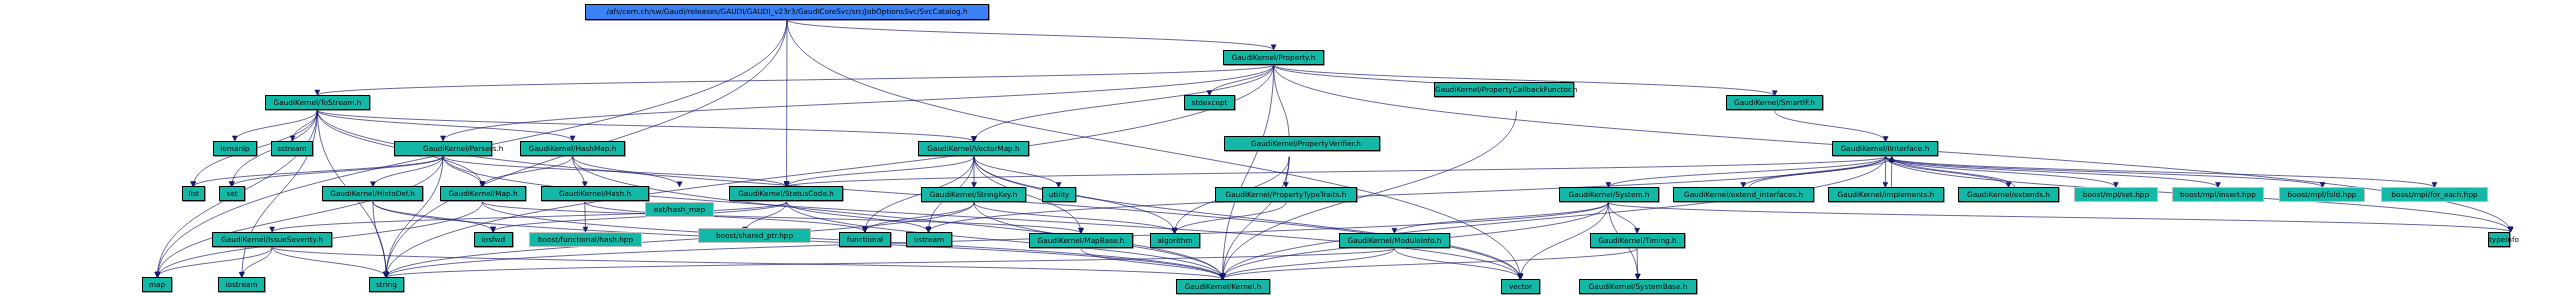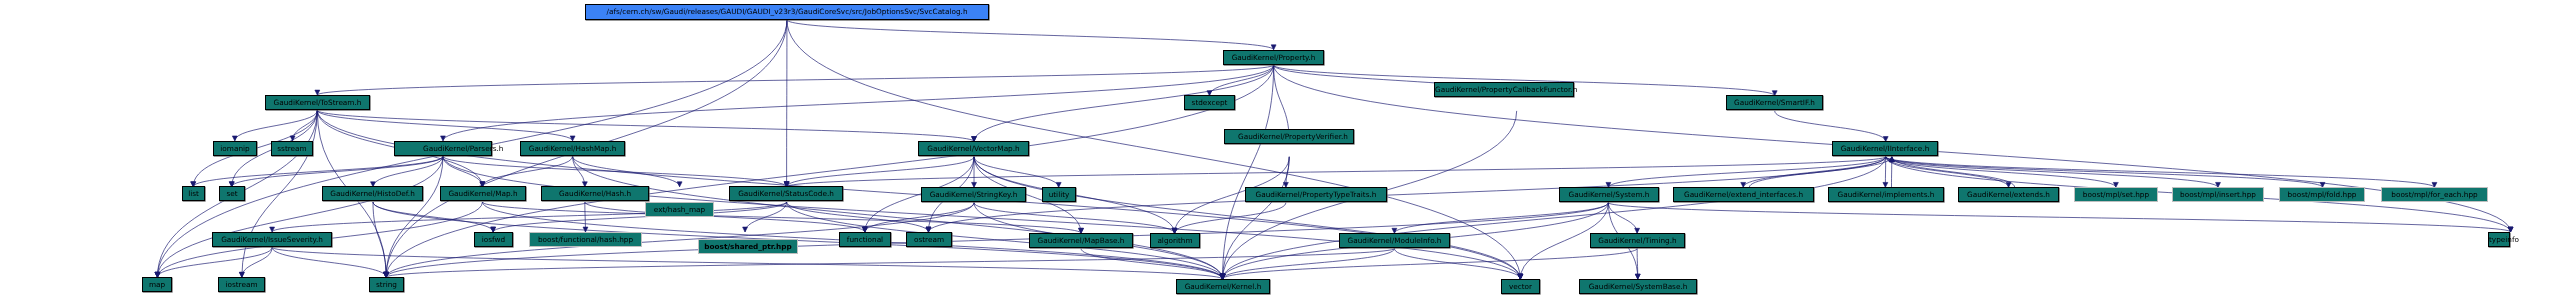--- a/index.html
+++ b/index.html
@@ -1,20 +1,20 @@
 <!DOCTYPE html>
 <html style="font-size:9.8px"><head>
 <meta charset="utf-8">
 <style>
   html, body { margin: 0; padding: 0; background: #ffffff; }
   body { width: 2576px; height: 297px; position: relative; overflow: hidden;
          font-family: "DejaVu Sans", sans-serif; }
   #edges { position: absolute; left: 0; top: 0; width: 2576px; height: 297px; }
   .node { position: absolute; box-sizing: border-box; height: 15.3px;
-          background: #0f766e; border: 0.6px solid #000000;
+          background: #14b8a6; border: 0.6px solid #000000;
           box-shadow: 0.6px 0.6px 0 #555; font-size: 7.3px; line-height: 14px;
           text-align: center; white-space: nowrap; color: #000; cursor: pointer; }
   .node.root { background: #3b82f6; cursor: default; }
   .node.ext { border-color: #bfbfbf; box-shadow: none; }
   .edge { fill: none; stroke: #191970; stroke-width: 1.1; }
   .arrow { fill: #191970; stroke: #191970; }
 </style>
 </head>
 <body>
 
@@ -228,44 +228,44 @@
   <div class="node" id="n-property" style="left:1223px;top:50px;width:101px;">GaudiKernel/Property.h</div>
   <div class="node" id="n-tostream" style="left:265px;top:95px;width:105px;">GaudiKernel/ToStream.h</div>
   <div class="node" id="n-stdexcept" style="left:1184px;top:95px;width:51px;">stdexcept</div>
   <div class="node" id="n-propcb" style="left:1434px;top:82px;width:140px;">GaudiKernel/PropertyCallbackFunctor.h</div>
   <div class="node" id="n-smartif" style="left:1726px;top:95px;width:97px;">GaudiKernel/SmartIF.h</div>
   <div class="node" id="n-iomanip" style="left:213px;top:141px;width:44px;">iomanip</div>
   <div class="node" id="n-sstream" style="left:271px;top:141px;width:42px;">sstream</div>
   <div class="node" id="n-parsers" style="left:394px;top:141px;width:98px;padding-left:28px;">GaudiKernel/Parsers.h</div>
   <div class="node" id="n-hashmap" style="left:520px;top:141px;width:105px;">GaudiKernel/HashMap.h</div>
   <div class="node" id="n-vectormap" style="left:918px;top:141px;width:111px;">GaudiKernel/VectorMap.h</div>
-  <div class="node" id="n-propverifier" style="left:1224px;top:129px;width:130px;padding-left:8px;">GaudiKernel/PropertyVerifier.h</div>
+  <div class="node" id="n-propverifier" style="left:1224px;top:136px;width:156px;padding-left:8px;">GaudiKernel/PropertyVerifier.h</div>
   <div class="node" id="n-iinterface" style="left:1832px;top:141px;width:106px;">GaudiKernel/IInterface.h</div>
   <div class="node" id="n-list" style="left:182px;top:186px;width:23px;">list</div>
   <div class="node" id="n-set" style="left:219px;top:186px;width:26px;">set</div>
   <div class="node" id="n-histodef" style="left:322px;top:186px;width:101px;">GaudiKernel/HistoDef.h</div>
   <div class="node" id="n-map_h" style="left:440px;top:186px;width:86px;">GaudiKernel/Map.h</div>
   <div class="node" id="n-hash_h" style="left:541px;top:186px;width:108px;">GaudiKernel/Hash.h</div>
   <div class="node ext" id="n-ext_hash_map" style="left:645px;top:186px;width:69px;margin-top:16px;">ext/hash_map</div>
   <div class="node" id="n-statuscode" style="left:729px;top:186px;width:114px;">GaudiKernel/StatusCode.h</div>
   <div class="node" id="n-stringkey" style="left:921px;top:187px;width:105px;">GaudiKernel/StringKey.h</div>
   <div class="node" id="n-utility" style="left:1042px;top:187px;width:34px;">utility</div>
-  <div class="node" id="n-proptypetraits" style="left:1215px;top:187px;width:142px;margin-left:30px;">GaudiKernel/PropertyTypeTraits.h</div>
+  <div class="node" id="n-proptypetraits" style="left:1215px;top:187px;width:142px;">GaudiKernel/PropertyTypeTraits.h</div>
   <div class="node" id="n-system" style="left:1559px;top:187px;width:100px;">GaudiKernel/System.h</div>
   <div class="node" id="n-extend_interfaces" style="left:1673px;top:187px;width:141px;">GaudiKernel/extend_interfaces.h</div>
   <div class="node" id="n-implements" style="left:1828px;top:187px;width:116px;">GaudiKernel/implements.h</div>
   <div class="node" id="n-extends" style="left:1958px;top:187px;width:101px;">GaudiKernel/extends.h</div>
   <div class="node ext" id="n-mpl_set" style="left:2074px;top:187px;width:84px;">boost/mpl/set.hpp</div>
   <div class="node ext" id="n-mpl_insert" style="left:2172px;top:187px;width:92px;">boost/mpl/insert.hpp</div>
   <div class="node ext" id="n-mpl_fold" style="left:2279px;top:187px;width:86px;">boost/mpl/fold.hpp</div>
   <div class="node ext" id="n-mpl_for_each" style="left:2381px;top:187px;width:107px;">boost/mpl/for_each.hpp</div>
   <div class="node" id="n-issueseverity" style="left:212px;top:232px;width:120px;">GaudiKernel/IssueSeverity.h</div>
   <div class="node" id="n-iosfwd" style="left:474px;top:232px;width:39px;">iosfwd</div>
   <div class="node ext" id="n-boost_hash" style="left:529px;top:232px;width:113px;">boost/functional/hash.hpp</div>
-  <div class="node ext" id="n-boost_shared_ptr" style="left:698px;top:239px;width:100px;font-weight:bold;">boost/shared_ptr.hpp</div>
+  <div class="node ext" id="n-boost_shared_ptr" style="left:698px;top:228px;width:113px;">boost/shared_ptr.hpp</div>
   <div class="node" id="n-functional" style="left:839px;top:232px;width:52px;">functional</div>
   <div class="node" id="n-ostream" style="left:906px;top:232px;width:46px;">ostream</div>
   <div class="node" id="n-mapbase" style="left:1029px;top:233px;width:104px;">GaudiKernel/MapBase.h</div>
   <div class="node" id="n-algorithm" style="left:1150px;top:233px;width:50px;">algorithm</div>
   <div class="node" id="n-moduleinfo" style="left:1339px;top:233px;width:111px;">GaudiKernel/ModuleInfo.h</div>
   <div class="node" id="n-timing" style="left:1590px;top:233px;width:95px;">GaudiKernel/Timing.h</div>
   <div class="node" id="n-typeinfo" style="left:2488px;top:232px;width:22px;">typeinfo</div>
   <div class="node" id="n-map" style="left:142px;top:277px;width:30px;">map</div>
   <div class="node" id="n-iostream" style="left:218px;top:277px;width:47px;">iostream</div>
   <div class="node" id="n-string" style="left:369px;top:277px;width:35px;">string</div>

